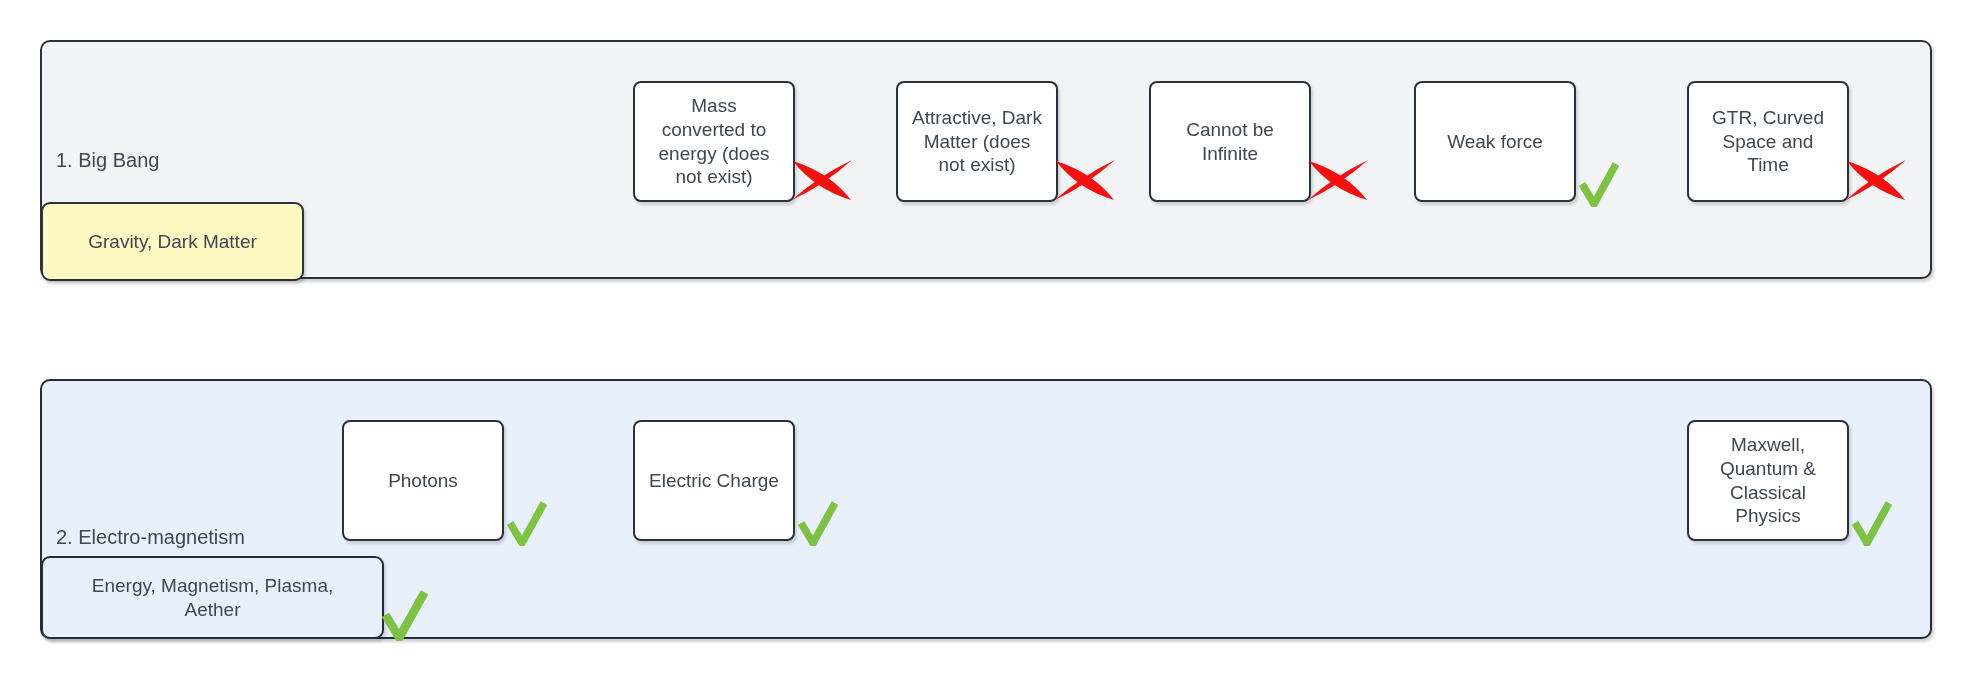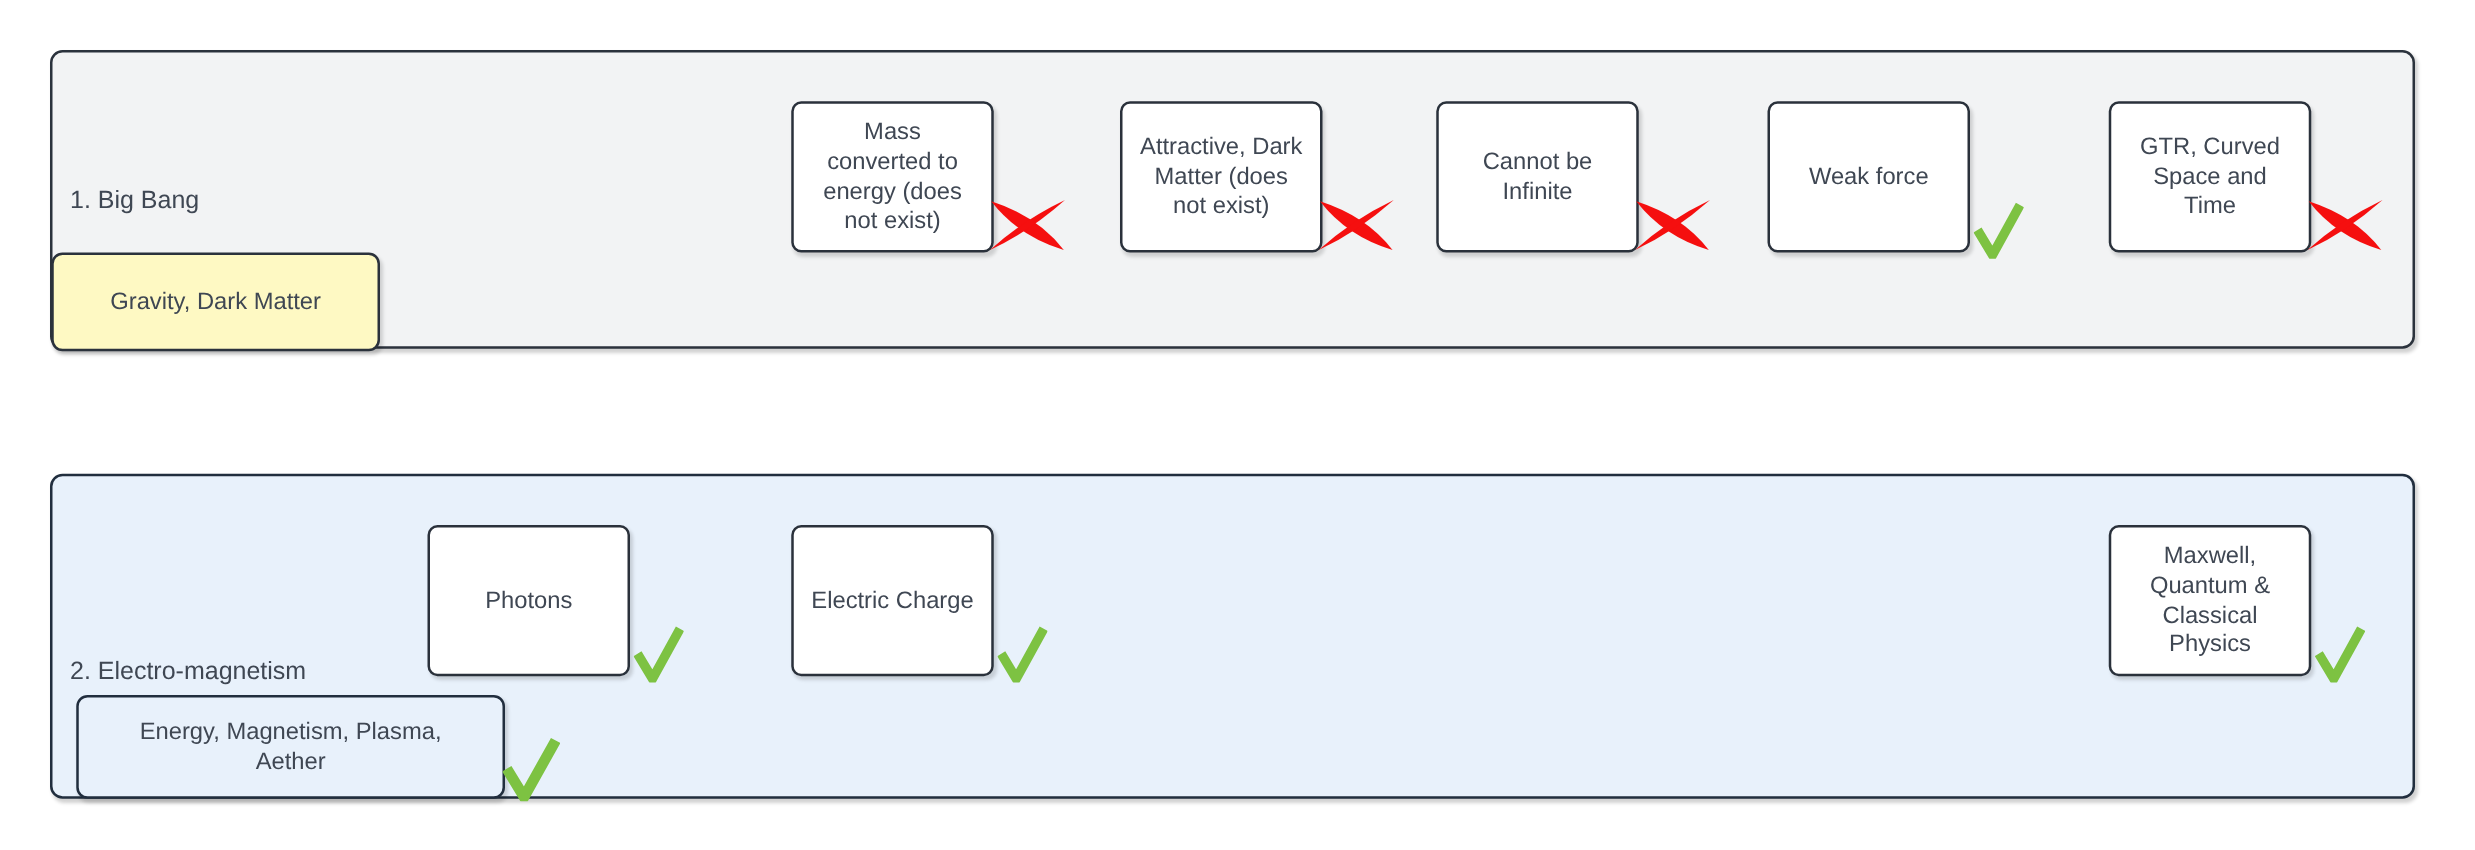--- a/index.html
+++ b/index.html
@@ -103,21 +103,21 @@
       <svg viewBox="0 0 63 44" preserveAspectRatio="none">
         <path d="M2 2 Q40 14 61 41 Q24 30 2 2 Z" fill="#f50f0f"></path>
         <path d="M1 41 Q28 17 62 1 Q32 27 1 41 Z" fill="#f50f0f"></path>
       </svg>
         </div>
       </div>
     </section>
 
   <section class="panel row1" style="background: rgb(232, 241, 251); border-color: rgb(33, 46, 62);">
     <div class="row-title">2. Electro-magnetism</div>
-    <div class="tag" style="background: rgb(232, 241, 251); border-color: rgb(33, 46, 62); margin-left: 20px;">
+    <div class="tag" style="background: rgb(232, 241, 251); border-color: rgb(33, 46, 62);">
       <span class="tag-label">Energy, Magnetism, Plasma, Aether</span>
     <div class="mark check">
       <svg viewBox="0 0 40 46" preserveAspectRatio="none">
         <path d="M3 23 L15 43 L37 3" fill="none" stroke="#7dc242" stroke-width="7.5" stroke-linecap="butt" stroke-linejoin="miter"></path>
       </svg>
         </div>
       </div>
   <div class="box c0">
         <div class="box-label"><span>Photons</span></div>
         <div class="mark check">

